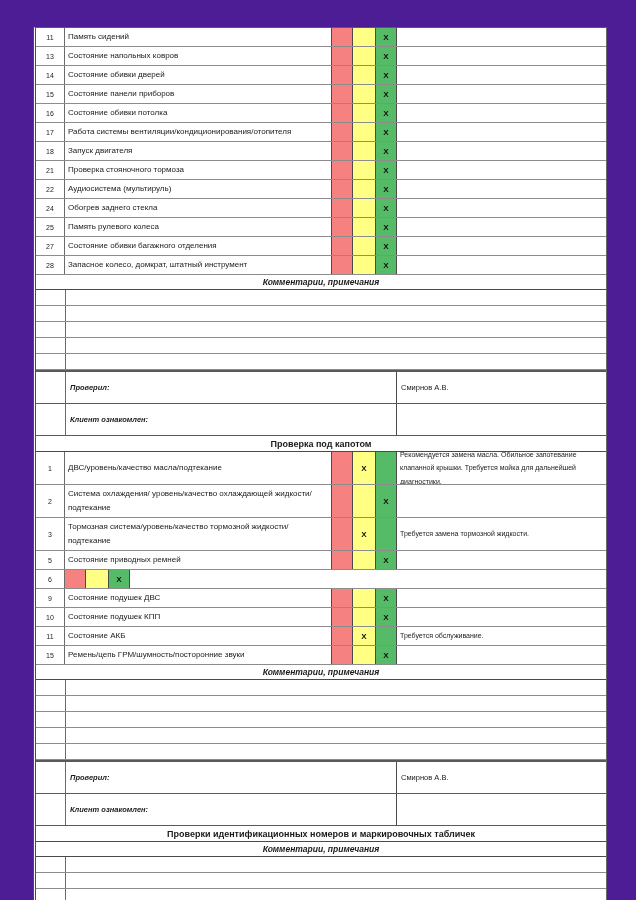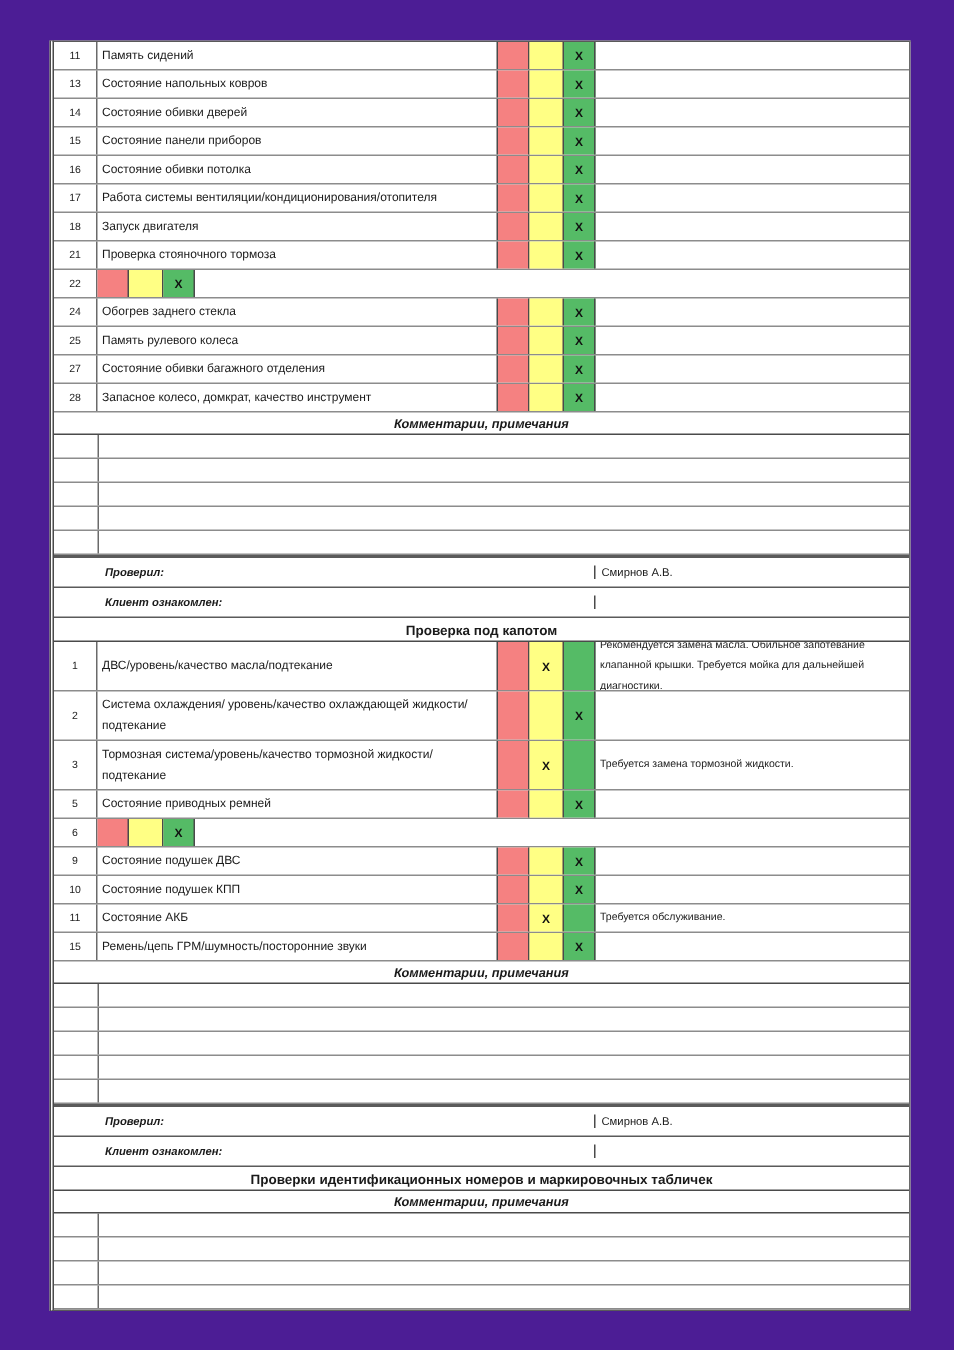--- a/index.html
+++ b/index.html
@@ -40,21 +40,21 @@
     height:15px;display:flex;align-items:center;justify-content:center;
     font-weight:700;font-style:italic;font-size:8.5px;
     border-bottom:1px solid #4a4a4a;box-sizing:border-box;
   }
   
   .cline{display:flex;height:16px;border-bottom:1px solid #8c8c8c;box-sizing:border-box;}
   .cline .c-stub{width:30px;border-right:1px solid #6a6a6a;box-sizing:border-box;}
   .cline .c-wide{flex:1;}
   
   .signoff{border-top:2px solid #5a5a5a;}
-  .srow{display:flex;height:20px;border-bottom:1px solid #5a5a5a;box-sizing:border-box;align-items:center;}
+  .srow{display:flex;height:32px;border-bottom:1px solid #5a5a5a;box-sizing:border-box;}
   .srow .c-stub{width:30px;border-right:1px solid #6a6a6a;box-sizing:border-box;}
   .srow .c-slabel{width:331px;border-right:1px solid #4a4a4a;box-sizing:border-box;
     display:flex;align-items:center;padding:0 4px;font-weight:700;font-style:italic;font-size:7.5px;}
   .srow .c-svalue{flex:1;display:flex;align-items:center;padding:0 4px;font-size:7.5px;}
 </style>
 </head>
 <body>
 
 <div class="page">
   <div class="doc">
@@ -199,20 +199,23 @@
           </div>
     <div class="cell c-green">
             <span class="mark">X</span>
           </div>
     <div class="cell c-comment">
             <span></span>
           </div>
   </div>
         <div class="crow">
     <div class="cell c-num">22</div>
+    <div class="cell c-label">
+            <span>Аудиосистема (мультируль)</span>
+          </div>
     <div class="cell c-red">
             <span class="mark"></span>
           </div>
     <div class="cell c-yellow">
             <span class="mark"></span>
           </div>
     <div class="cell c-green">
             <span class="mark">X</span>
           </div>
     <div class="cell c-comment">
@@ -269,21 +272,21 @@
     <div class="cell c-green">
             <span class="mark">X</span>
           </div>
     <div class="cell c-comment">
             <span></span>
           </div>
   </div>
         <div class="crow">
     <div class="cell c-num">28</div>
     <div class="cell c-label">
-            <span>Запасное колесо, домкрат, качество инструмент</span>
+            <span>Запасное колесо, домкрат, штатный инструмент</span>
           </div>
     <div class="cell c-red">
             <span class="mark"></span>
           </div>
     <div class="cell c-yellow">
             <span class="mark"></span>
           </div>
     <div class="cell c-green">
             <span class="mark">X</span>
           </div>

